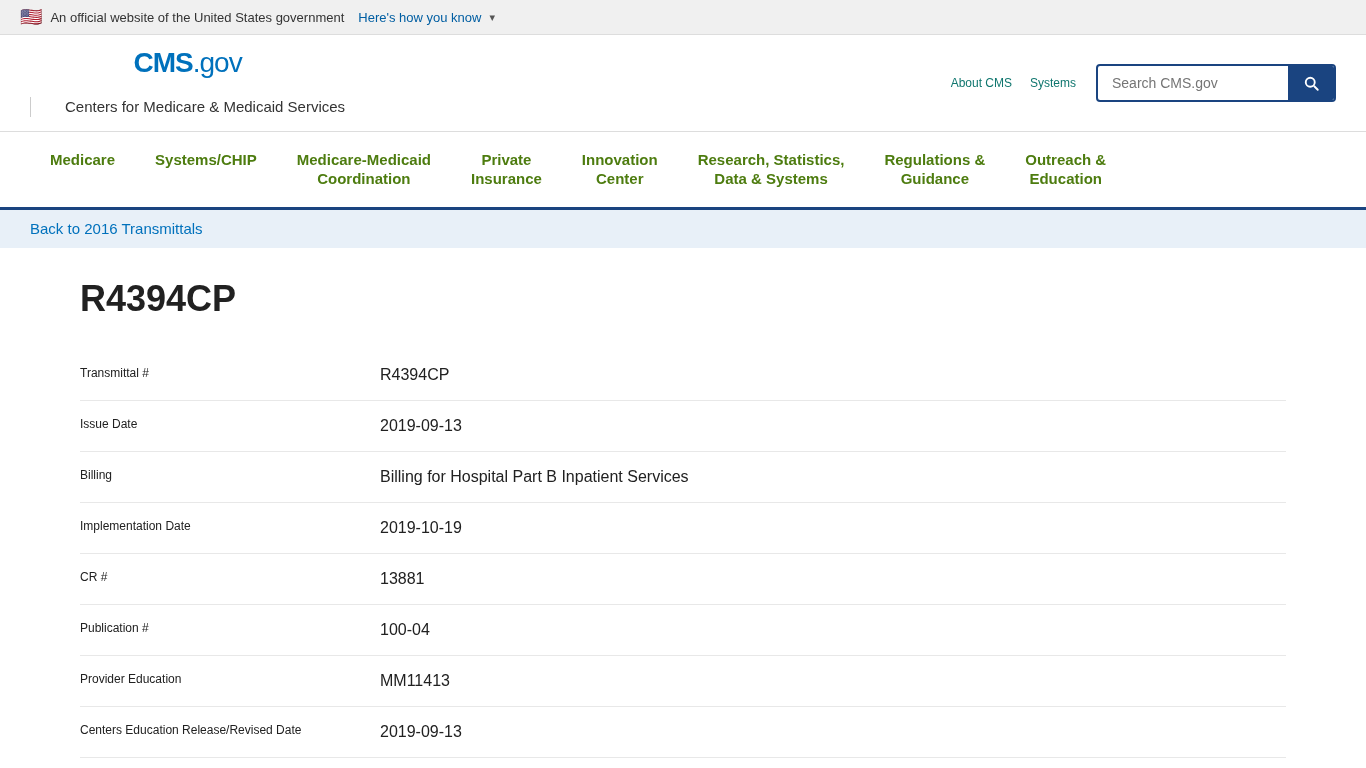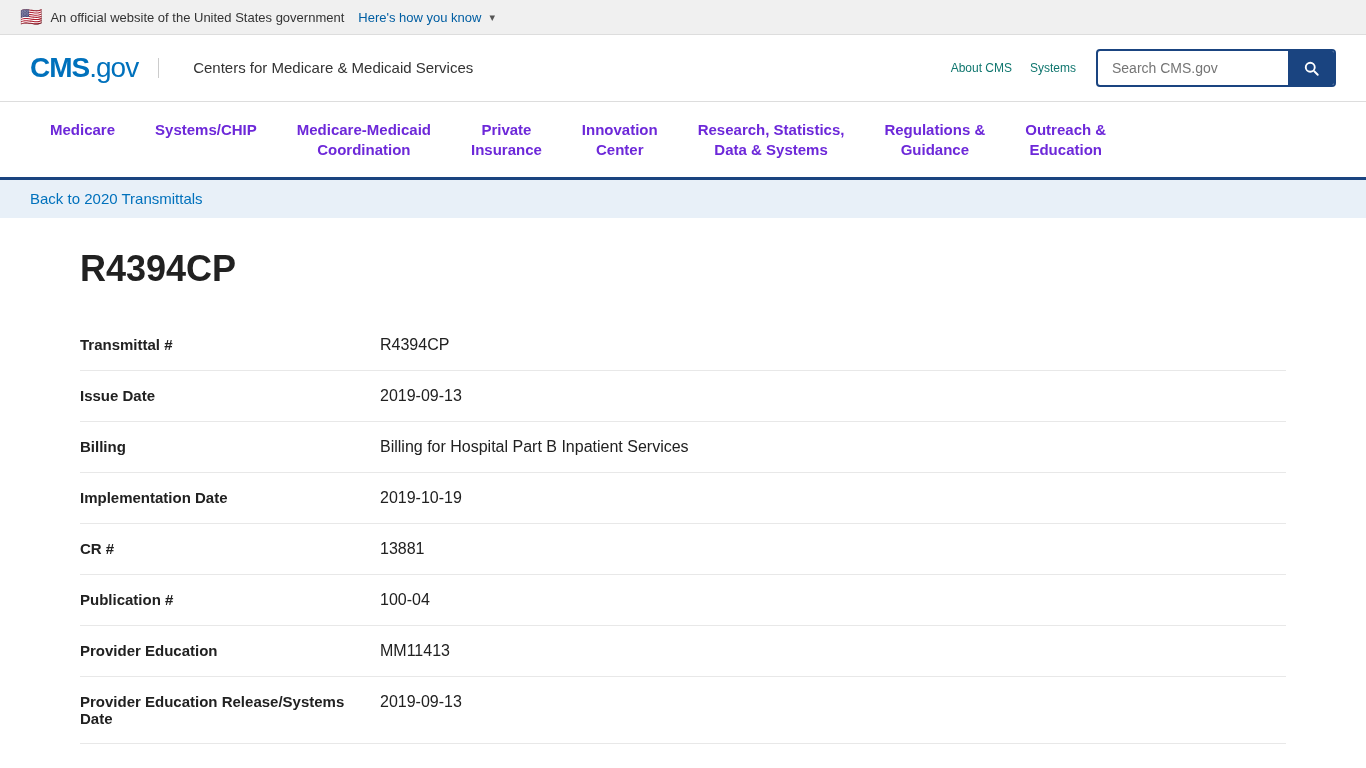--- a/index.html
+++ b/index.html
@@ -32,20 +32,21 @@
       border-bottom: 1px solid #ddd;
       padding: 14px 30px;
       display: flex;
       align-items: center;
       justify-content: space-between;
     }
     .header-left {
       display: flex;
       align-items: center;
       gap: 20px;
+      flex-direction: column;
     }
     .cms-logo {
       font-size: 28px;
       font-weight: 900;
       color: #112e51;
       line-height: 1;
       letter-spacing: -1px;
     }
     .cms-logo span {
       color: #0071bc;
@@ -112,21 +113,21 @@
       display: flex;
       gap: 0;
     }
     .main-nav ul li {
       position: relative;
     }
     .main-nav ul li a {
       display: block;
       padding: 18px 20px;
       text-align: center;
-      color: #6d28d9;
+      color: #4d7c0f;
       font-size: 15px;
       font-weight: 600;
       text-decoration: none;
       line-height: 1.3;
       cursor: pointer;
     }
 
     
     .breadcrumb-bar {
       background: #e8f0f8;
@@ -157,24 +158,24 @@
       margin-bottom: 20px;
     }
     .detail-table tr {
       border-bottom: 1px solid #e8e8e8;
     }
     .detail-table td {
       padding: 16px 0;
       vertical-align: top;
     }
     .detail-table td:first-child {
-      font-weight: 700;
+      font-weight: 400;
       width: 300px;
       color: #212121;
-      font-size: 15px;
+      font-size: 12px;
     }
     .detail-table td:last-child {
       color: #212121;
       font-size: 16px;
     }
 
     .flag-emoji { font-size: 18px; }
   </style>
 </head>
 <body>
@@ -232,21 +233,21 @@
     <li>
       <a>Regulations &amp;<br>Guidance</a>
     </li>
     <li>
       <a>Outreach &amp;<br>Education</a>
     </li>
   </ul>
 </nav>
 
 <div class="breadcrumb-bar">
-  <a>Back to 2020 Transmittals</a>
+  <a>Back to 2016 Transmittals</a>
 </div>
 
 <main class="main-content">
   <h1 class="page-title">R4394CP</h1>
 
   <table class="detail-table">
     <tbody id="detail-tbody">
     <tr>
       <td>Transmittal #</td>
       <td>R4394CP</td>
@@ -269,18 +270,18 @@
     </tr>
         <tr>
       <td>Publication #</td>
       <td>100-04</td>
     </tr>
         <tr>
       <td>Provider Education</td>
       <td>MM11413</td>
     </tr>
         <tr>
-      <td>Provider Education Release/Systems Date</td>
+      <td>Centers Education Release/Revised Date</td>
       <td>2019-09-13</td>
     </tr>
       </tbody>
   </table>
 </main>
 
 </body></html>

